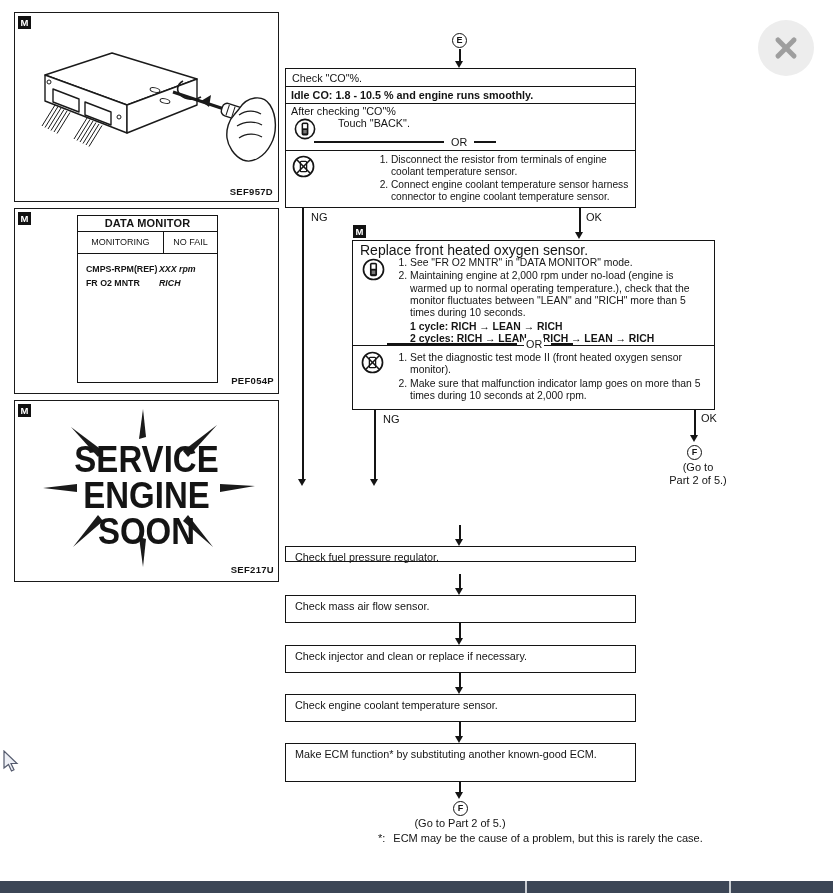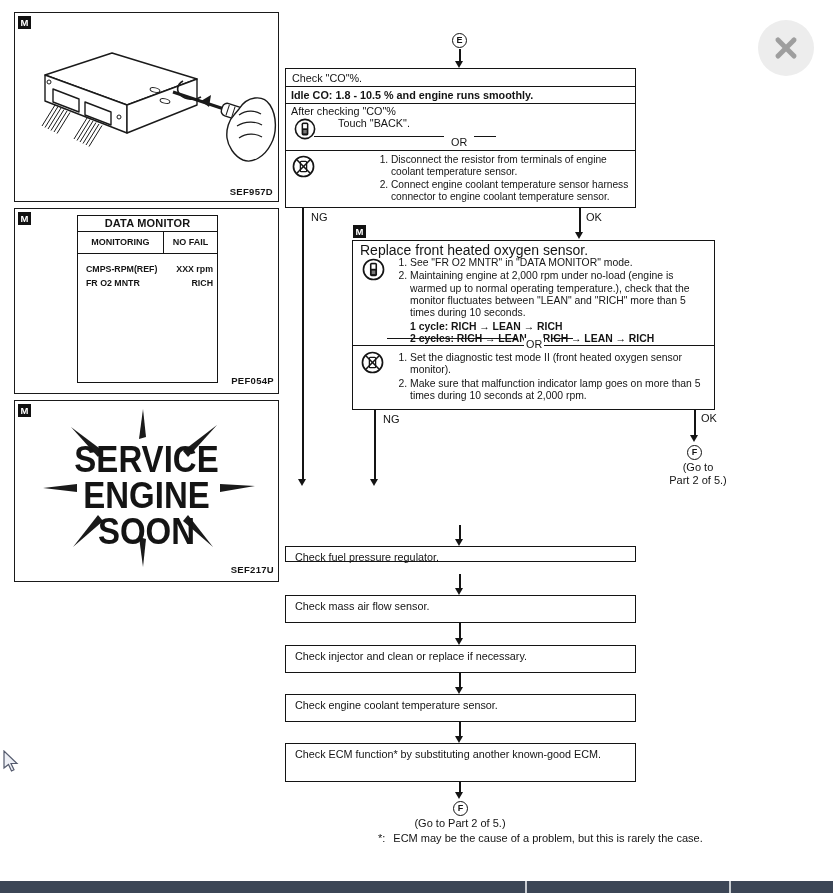--- a/index.html
+++ b/index.html
@@ -15,39 +15,39 @@
   .ah{position:absolute;width:0;height:0;border-left:4.5px solid transparent;
       border-right:4.5px solid transparent;border-top:7.5px solid #141414;}
   .circ{position:absolute;width:13px;height:13px;border:1.6px solid #141414;border-radius:50%;
         font-size:9px;font-weight:700;text-align:center;line-height:13px;background:#fff;}
   .lbl{position:absolute;font-size:11px;}
   .t{font-size:14px;line-height:12.4px;}
   .sec{font-size:10.8px;line-height:12.4px;}
   .bold{font-weight:700;}
   ol.flist{margin:0;padding-left:19px;}
   ol.flist li{margin:0 0 1px 0;}
-  .or-row{position:absolute;display:flex;gap:7px;height:12px;
+  .or-row{position:absolute;display:flex;align-items:center;gap:7px;height:12px;
           font-size:10.8px;font-weight:400;}
   .or-row::before{content:"";height:1.4px;background:#141414;flex:6;}
   .or-row::after{content:"";height:1.4px;background:#141414;flex:1;}
   .icon-abs{position:absolute;}
   .step{padding:4px 9px;font-size:10.8px;line-height:13px;}
   
   .dm-table{position:absolute;left:62px;top:6px;width:141px;height:168px;
             border:1.6px solid #141414;box-sizing:border-box;}
   .dm-title{height:15px;border-bottom:1.6px solid #141414;text-align:center;
             font-size:11px;font-weight:700;line-height:15px;letter-spacing:.2px;}
   .dm-head{display:flex;height:21px;border-bottom:1.6px solid #141414;
-           font-size:9px;font-weight:700;line-height:21px;text-align:center;}
+           font-size:9px;font-weight:400;line-height:21px;text-align:center;}
   .dm-head .c1{flex:1.6;border-right:1.6px solid #141414;}
   .dm-head .c2{flex:1;}
   .dm-body{padding:9px 4px 0 8px;}
   .dm-row{display:flex;height:14px;font-size:8.8px;font-weight:700;line-height:13px;}
   .dm-row .n{flex:1;}
-  .dm-row .v{width:54px;text-align:right;}
+  .dm-row .v{width:54px;text-align:left;font-style:italic;}
   
   .mil-text{position:absolute;left:0;right:0;top:40px;text-align:center;
             font-size:33px;line-height:33px;font-weight:700;transform:scaleY(1.1);
             transform-origin:50% 0;letter-spacing:0px;}
   
   .close-btn{position:absolute;left:758px;top:20px;width:56px;height:56px;border-radius:50%;
              background:#ededed;display:flex;align-items:center;justify-content:center;cursor:pointer;}
   .taskbar{position:absolute;left:0;top:881px;width:833px;height:12px;background:#3c4656;}
   .tb-div{position:absolute;top:0;width:2px;height:12px;background:#c9cdd2;}
 </style>
@@ -239,21 +239,21 @@
   <div class="ah" style="left:455px;top:638px;"></div>
 
   <div class="fbox step" style="left:285px;top:645px;width:351px;height:28px;">Check injector and clean or replace if necessary.</div>
   <div class="vl" style="left:459px;top:673px;height:15px;"></div>
   <div class="ah" style="left:455px;top:687px;"></div>
 
   <div class="fbox step" style="left:285px;top:694px;width:351px;height:28px;">Check engine coolant temperature sensor.</div>
   <div class="vl" style="left:459px;top:722px;height:15px;"></div>
   <div class="ah" style="left:455px;top:736px;"></div>
 
-  <div class="fbox step" style="left:285px;top:743px;width:351px;height:39px;">Check ECM function* by substituting another known-good ECM.</div>
+  <div class="fbox step" style="left:285px;top:743px;width:351px;height:39px;">Make ECM function* by substituting another known-good ECM.</div>
   <div class="vl" style="left:459px;top:782px;height:12px;"></div>
   <div class="ah" style="left:455px;top:792px;"></div>
 
   <div class="circ" style="left:453px;top:801px;">F</div>
   <div class="lbl" style="left:380px;top:817px;width:160px;text-align:center;">(Go to  Part 2 of 5.)</div>
 
   <div style="position:absolute;left:378px;top:832px;width:336px;display:flex;gap:8px;font-size:11px;line-height:13px;">
     <span>*:</span>
     <span>ECM may be the cause of a problem, but this is rarely the case.</span>
   </div>

